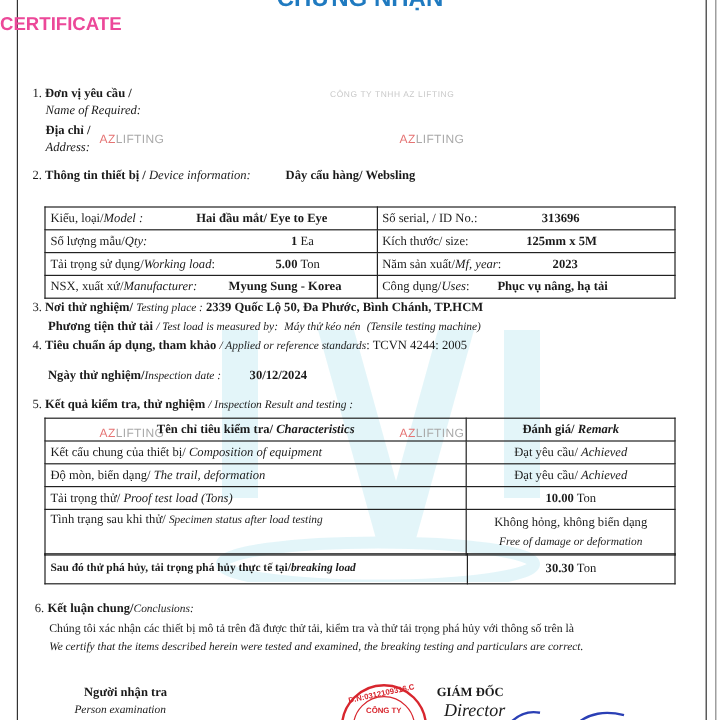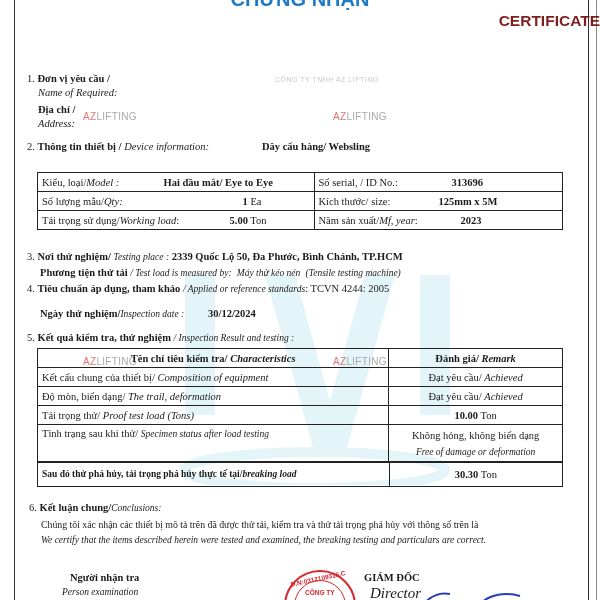--- a/index.html
+++ b/index.html
@@ -60,25 +60,25 @@
       text-align: center;
       font-family: "Liberation Sans", "DejaVu Sans", sans-serif;
       font-weight: bold;
       font-size: 20px;
       color: #1f7ac0;
     }
     .title-en {
       position: absolute;
       left: 0; width: 600px;
       top: 12px;
-      text-align: right;
+      text-align: left;
       font-family: "Liberation Sans", "DejaVu Sans", sans-serif;
       font-weight: bold;
       font-size: 15.5px;
-      color: #7f1d1d;
+      color: #ec4899;
     }
     .abs { position: absolute; white-space: nowrap; }
     .b { font-weight: bold; }
     .i { font-style: italic; }
     .muted-text {
       color: #c8c8c8;
       font-size: 7px;
       letter-spacing: 0.5px;
       font-family: "Liberation Sans", sans-serif;
     }
@@ -172,21 +172,21 @@
 <div class="abs i" style="left:38px; top:87px;">Name of Required:</div>
 <div class="abs muted-text" style="left:275px; top:76px;">CÔNG TY TNHH AZ LIFTING</div>
 <div class="abs b" style="left:38px; top:104px;">Địa chỉ /</div>
 <div class="abs i" style="left:38px; top:118px;">Address:</div>
 
 <div class="abs" style="left:27px; top:141px;">
   <span>2.</span>
   <span class="b">Thông tin thiết bị /</span>
   <span class="i">Device information:</span>
 </div>
-<div class="abs b" style="left:262px; top:141px;">Dây cẩu hàng/ Websling</div>
+<div class="abs b" style="left:238px; top:141px;">Dây cẩu hàng/ Websling</div>
 
 <table class="cert" style="left:37px; top:172px; width:526px;padding-left:16px;">
   <colgroup>
       <col style="width:277px">
       <col style="width:249px">
     </colgroup>
   <tbody>
       <tr>
     <td>
       <span>Kiểu, loại/</span><span class="i">Model :</span>
@@ -208,20 +208,30 @@
     </td>
   </tr>
   <tr>
     <td>
       <span>Tải trọng sử dụng/</span><span class="i">Working load</span><span>:</span>
       <span style="position:absolute; left:192px;"><span class="b">5.00</span> <span>Ton</span></span>
     </td>
     <td>
       <span>Năm sản xuất/</span><span class="i">Mf, year</span><span>:</span>
       <span class="b" style="position:absolute; left:423px;">2023</span>
+    </td>
+  </tr>
+  <tr>
+    <td>
+      <span>NSX, xuất xứ/</span><span class="i">Manufacturer:</span>
+      <span class="b" style="position:absolute; left:153px;">Myung Sung - Korea</span>
+    </td>
+    <td>
+      <span>Công dụng/</span><span class="i">Uses</span><span>:</span>
+      <span class="b" style="position:absolute; left:377px;">Phục vụ nâng, hạ tải</span>
     </td>
   </tr>
 </tbody>
   </table>
 
 <div class="abs" style="left:27px; top:251px;">
   <span>3.</span>
   <span class="b">Nơi thử nghiệm/</span>
   <span class="sm-i">Testing place :</span>
   <span class="b">2339 Quốc Lộ 50, Đa Phước, Bình Chánh, TP.HCM</span>

